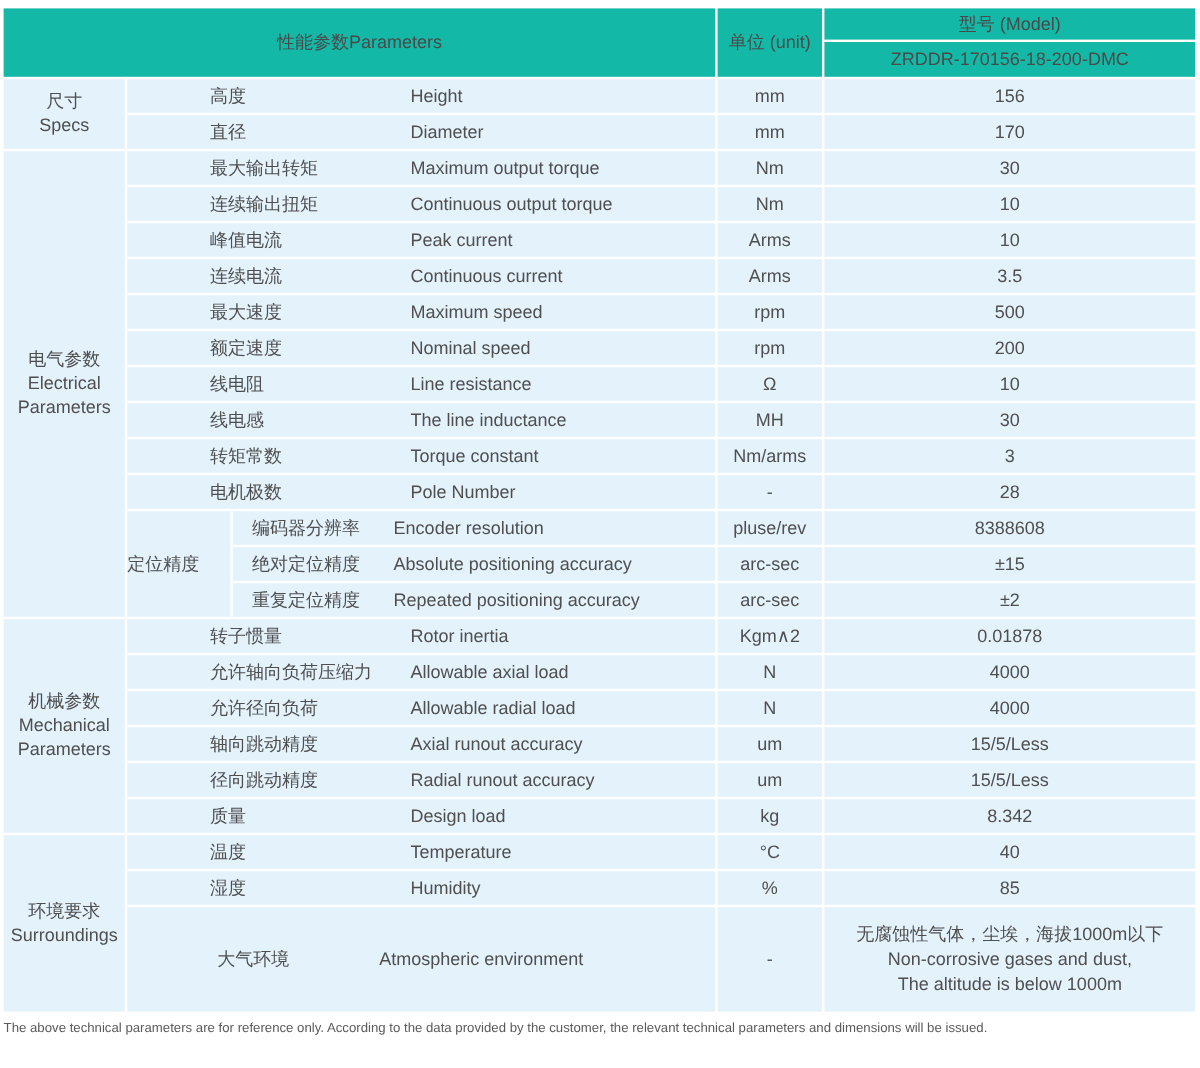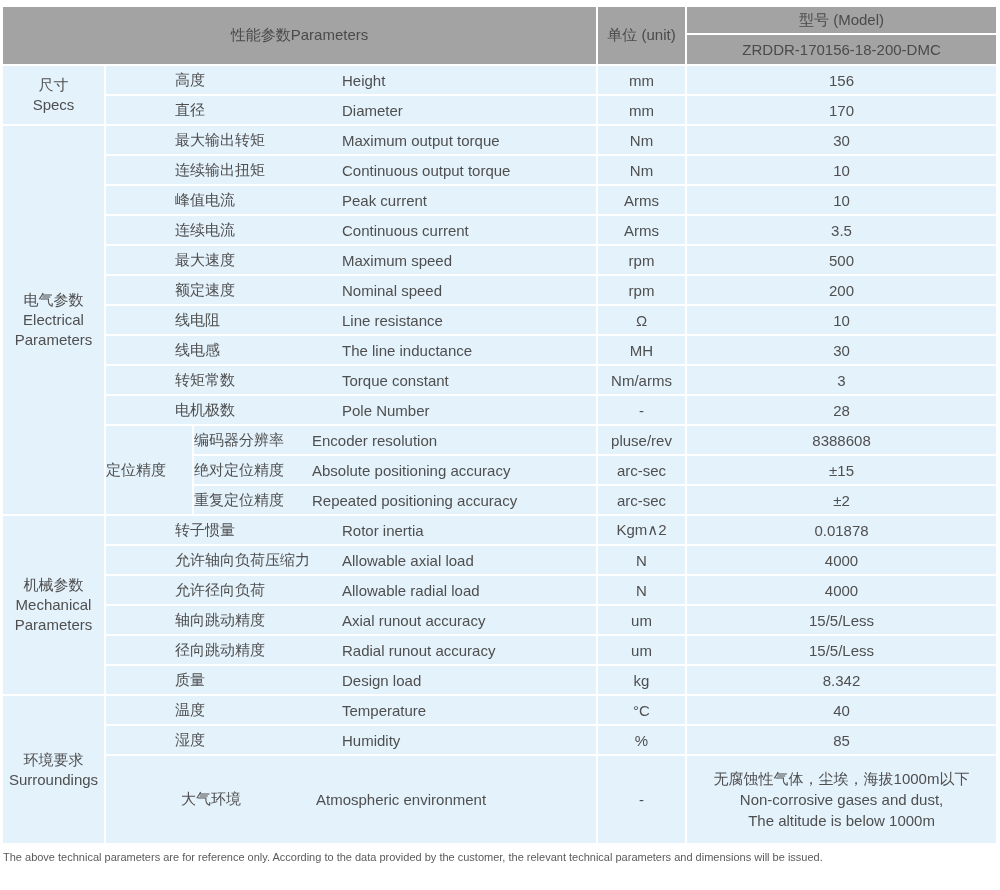--- a/index.html
+++ b/index.html
@@ -6,32 +6,32 @@
   body{
     width:1000px;height:890px;background:#ffffff;
     font-family:"Liberation Sans","DejaVu Sans",sans-serif;
     color:#4f4f4f;overflow:hidden;
   }
   table.spec{
     border-collapse:separate;border-spacing:2px;table-layout:fixed;
     width:997px;margin:5px 0 0 1px;
   }
   td{padding:0;font-size:15px;vertical-align:middle;}
-  td.h{background:#a3a3a3;text-align:center;color:#4a4a4a;}
+  td.h{background:#14b8a6;text-align:center;color:#4a4a4a;}
   td.c{background:#e4f2fc;}
   tr.hr1{height:26px;}
   tr.hr2{height:29px;}
   tr.r{height:28px;}
   tr.tall{height:87px;}
   .cat{text-align:center;line-height:1.32;margin-top:28px;}
   .cat div{padding:0 2px;}
   .sub{text-align:left;margin-top:36px;}
   .lbl{display:flex;align-items:center;}
   .zh{margin-left:69px;width:167px;flex:none;}
-  .zh-p{margin-left:0;width:118px;flex:none;}
+  .zh-p{margin-left:16px;width:118px;flex:none;}
   .zh-c{margin-left:0;width:210px;text-align:center;flex:none;}
   .en{flex:1;padding-right:4px;}
   .u,.v{text-align:center;}
   .v-multi div{text-align:center;line-height:1.42;}
   .notes{margin:5px 0 0 3px;line-height:1.45;}
   .note-zh{font-size:11px;color:#555555;}
   .note-en{font-size:11px;color:#5a5a5a;}
 </style>
 </head>
 <body>

